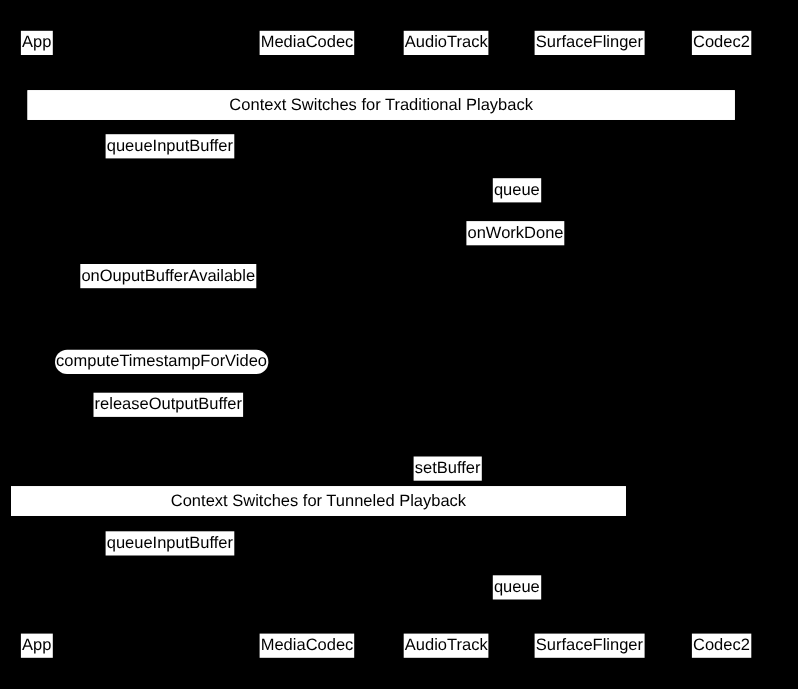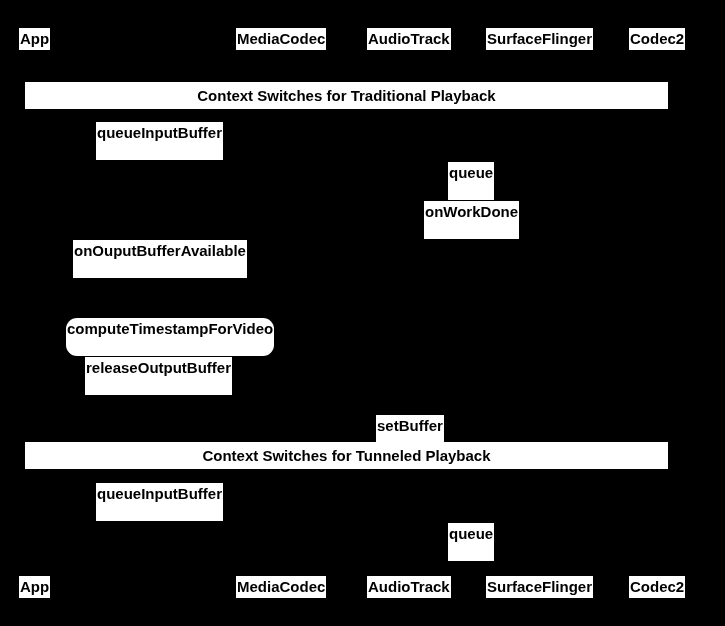--- a/index.html
+++ b/index.html
@@ -7,21 +7,20 @@
     padding: 0;
     background: #000000;
   }
   #canvas {
     position: relative;
     width: 725px;
     height: 626px;
     background: #000000;
     overflow: hidden;
     font-family: "Liberation Sans", sans-serif;
-    font-weight: bold;
     -webkit-font-smoothing: none;
   }
 
   
   .participant {
     position: absolute;
     background: #ffffff;
     color: #000000;
     font-size: 15px;
     line-height: 22px;
@@ -31,21 +30,21 @@
     letter-spacing: 0px;
   }
 
   
   .message {
     position: absolute;
     background: #ffffff;
     color: #000000;
     font-size: 15px;
     line-height: 22px;
-    height: 38px;
+    height: 22px;
     padding: 0 1px;
     white-space: nowrap;
   }
 
   
   .banner {
     position: absolute;
     background: #ffffff;
     color: #000000;
     border: 1px solid #ffffff;
@@ -82,25 +81,25 @@
   <div class="participant" style="left:629px; top:28px;">Codec2</div>
 
   <div class="banner" style="left:25px; top:82px; width:643px; height:27px;">
     <span>Context Switches for Traditional Playback</span>
   </div>
 
   <div class="message" style="left:96px;  top:122px;">queueInputBuffer</div>
   <div class="message" style="left:448px; top:162px;">queue</div>
   <div class="message" style="left:73px;  top:240px;">onOuputBufferAvailable</div>
   <div class="message" style="left:424px; top:201px;">onWorkDone</div>
-  <div class="message" style="left:66px;  top:318px;border-radius:11px;">computeTimestampForVideo</div>
+  <div class="message" style="left:50px;  top:318px;border-radius:11px;">computeTimestampForVideo</div>
   <div class="message" style="left:85px;  top:357px;">releaseOutputBuffer</div>
   <div class="message" style="left:376px; top:415px;">setBuffer</div>
 
-  <div class="banner" style="left:25px; top:442px; width:643px; height:27px;">
+  <div class="banner" style="left:10px; top:442px; width:559px; height:27px;">
     <span>Context Switches for Tunneled Playback</span>
   </div>
 
   <div class="message" style="left:96px;  top:483px;">queueInputBuffer</div>
   <div class="message" style="left:448px; top:523px;">queue</div>
 
   <div class="participant" style="left:19px;  top:576px;">App</div>
   <div class="participant" style="left:236px; top:576px;">MediaCodec</div>
   <div class="participant" style="left:367px; top:576px;">AudioTrack</div>
   <div class="participant" style="left:486px; top:576px;">SurfaceFlinger</div>

